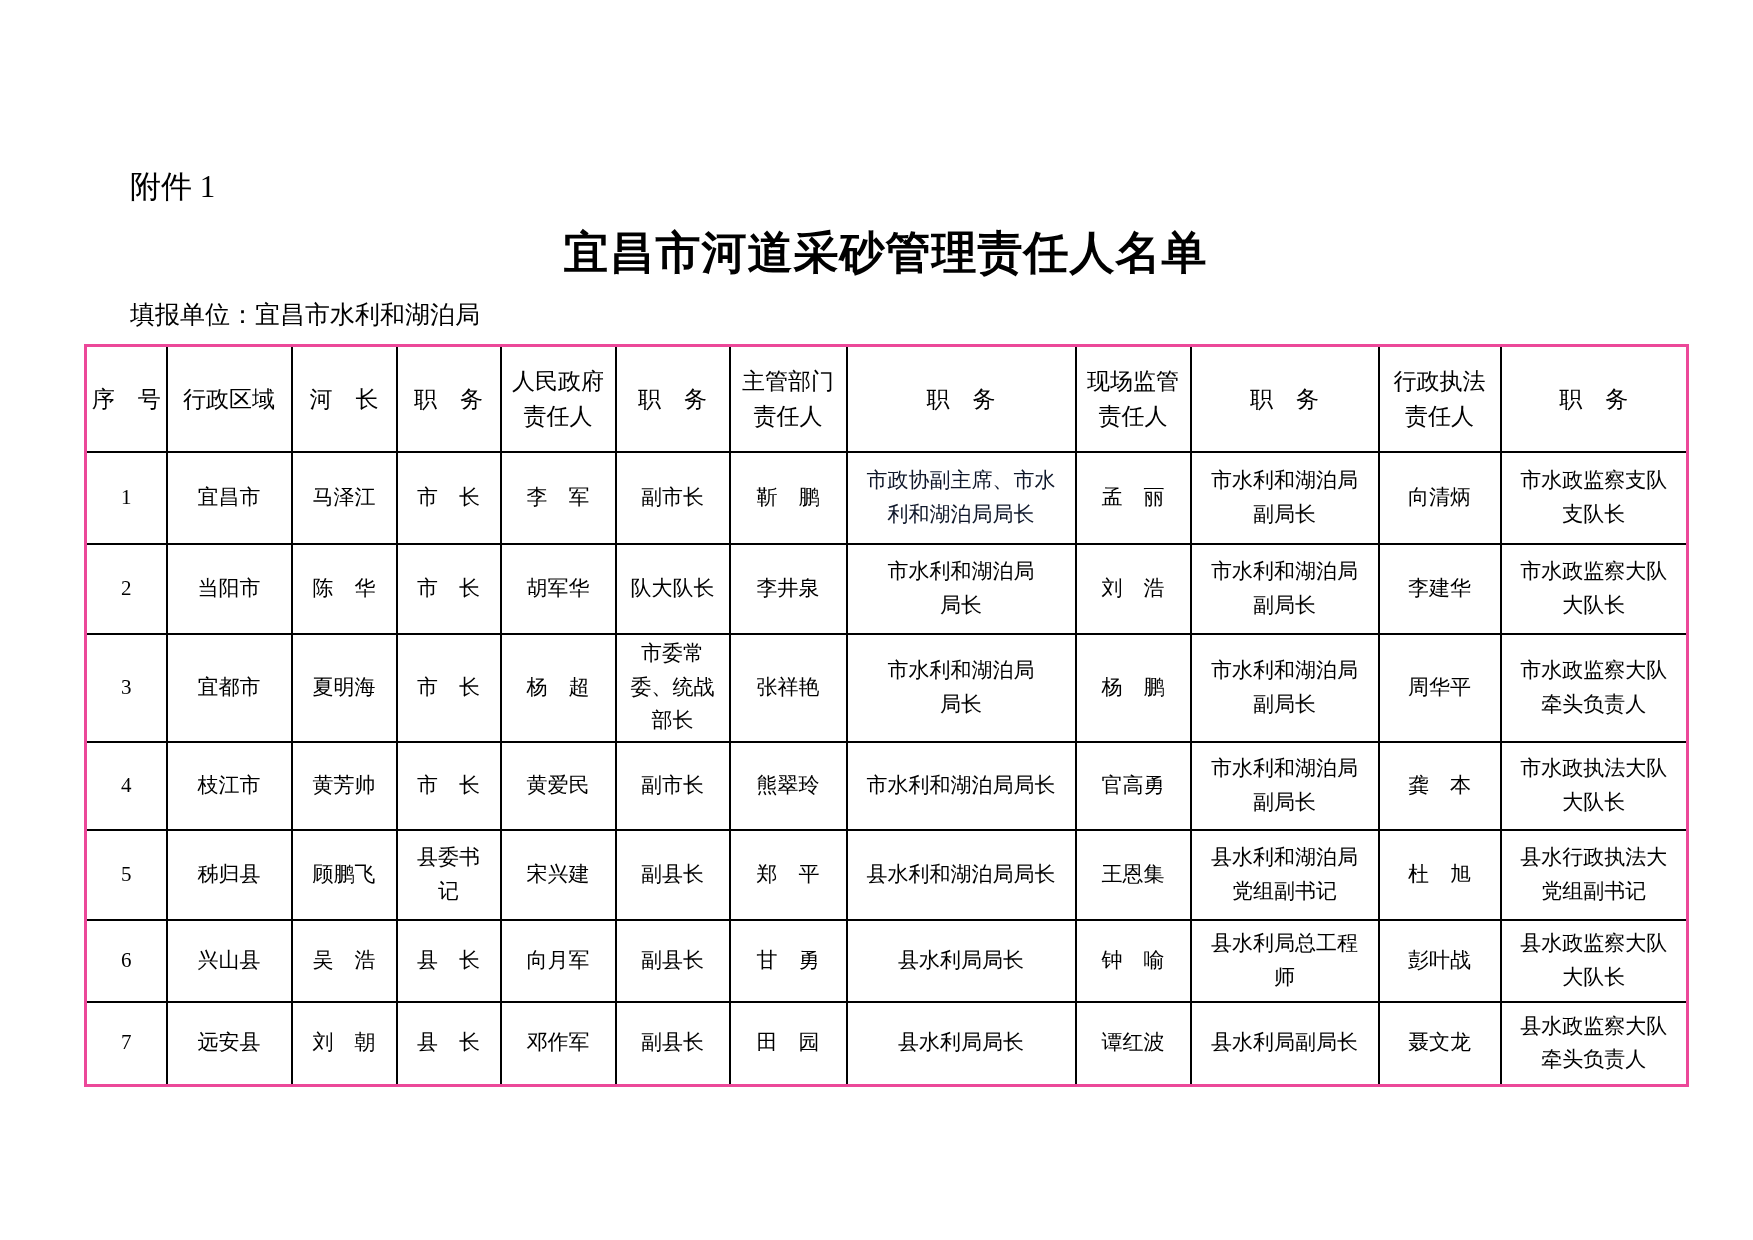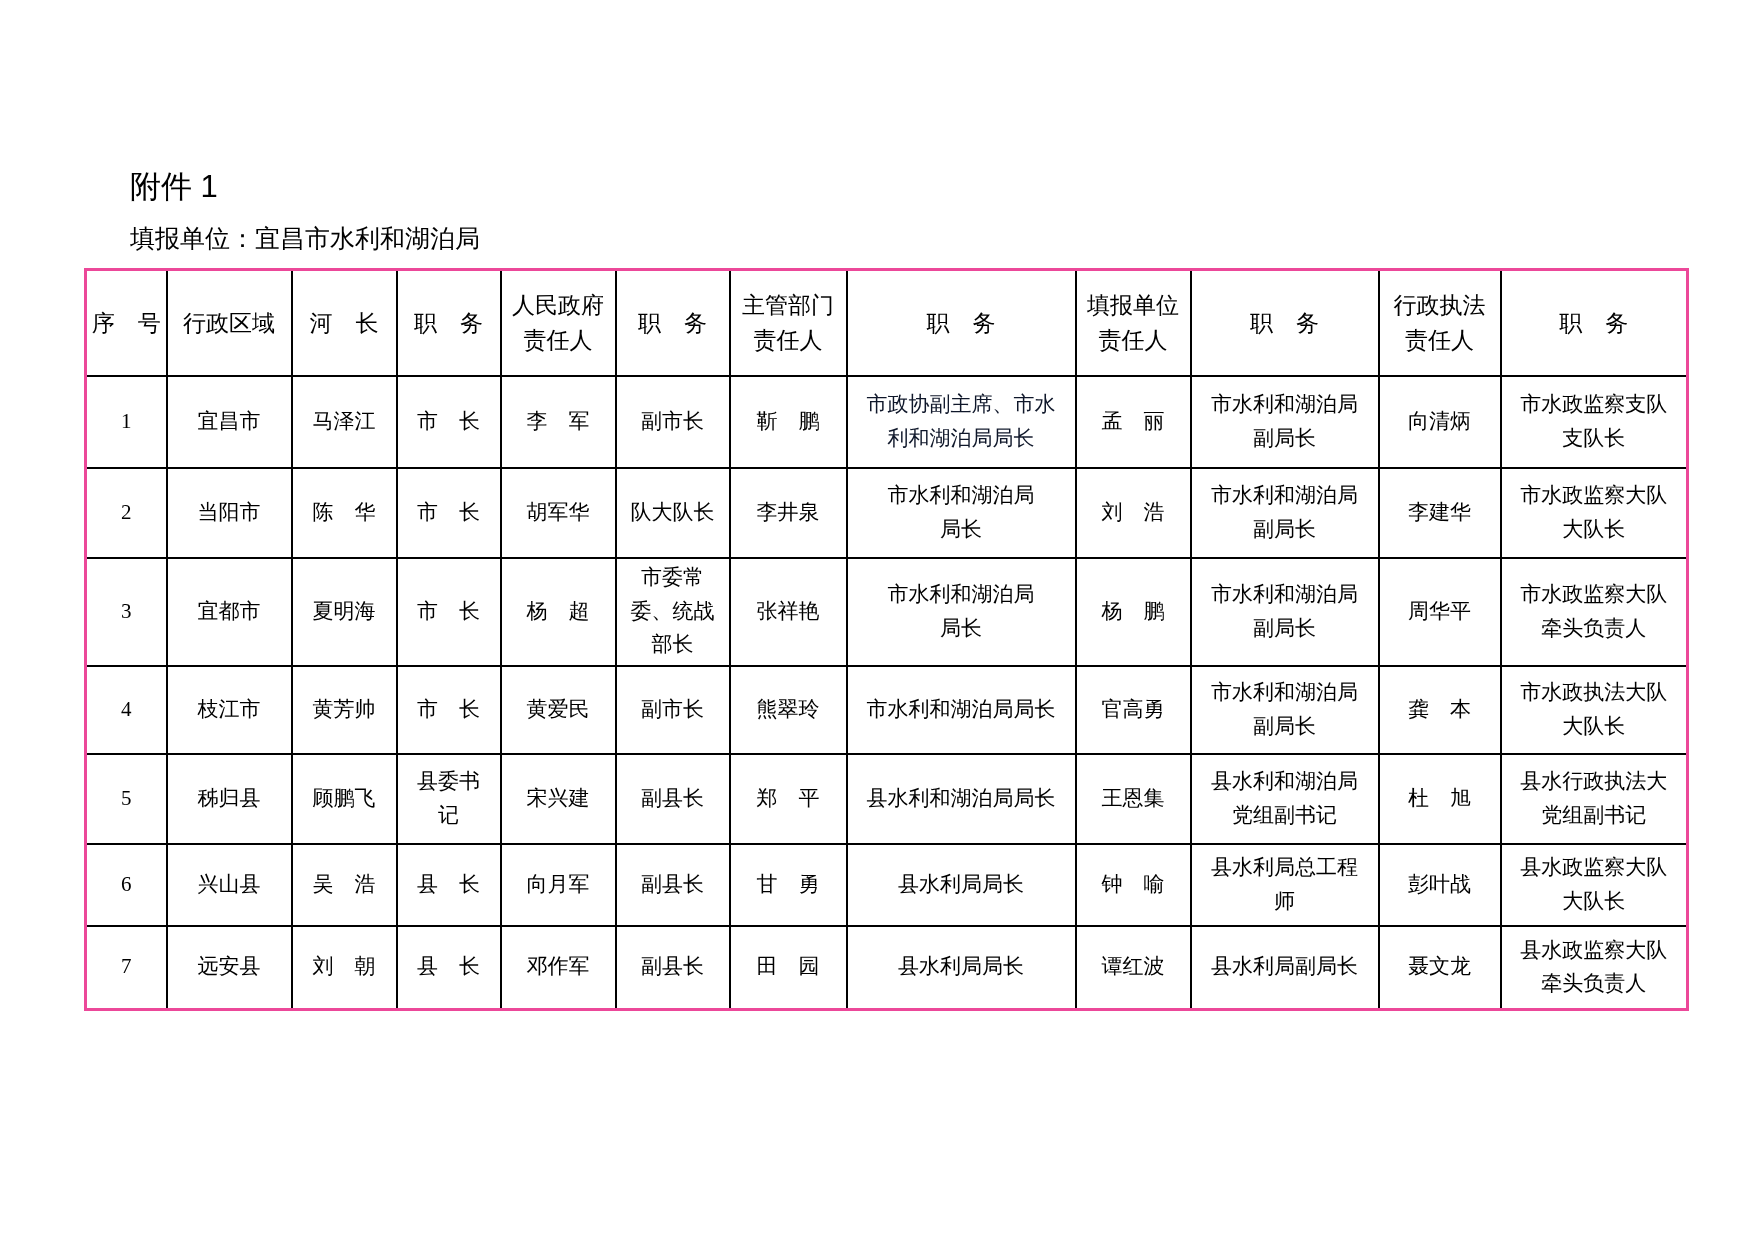--- a/index.html
+++ b/index.html
@@ -16,21 +16,21 @@
     font-family: "Liberation Serif", "DejaVu Serif", serif;
     color: #000000;
   }
   .content {
     margin-left: 84px;
     width: 1603px;
     padding-top: 166px;
   }
   .attachment {
     margin-left: 46px;
-    font-family: Liberation Sans, sans-serif;
+    font-family: Liberation Serif, serif;
     font-size: 31px;
     font-weight: 500;
     color: #000000;
     height: 42px;
     line-height: 42px;
   }
   .doc-title {
     margin-top: 14px;
     text-align: center;
     font-family: "Liberation Serif", "DejaVu Serif", serif;
@@ -105,20 +105,21 @@
   td.muted { color: #0f172a; }
 </style>
 </head>
 <body>
 
 <div class="page">
   <div class="content">
 
     <div class="attachment">附件 1</div>
 
+    <div class="doc-title">宜昌市河道采砂管理责任人名单</div>
 
     <div class="meta-row">
       <span class="meta-left">填报单位：宜昌市水利和湖泊局</span>
     </div>
 
     <table class="resp-table">
       <colgroup>
         <col class="c1">
           <col class="c2">
           <col class="c3">
@@ -137,21 +138,21 @@
             <th>序　号</th>
             <th>行政区域</th>
             <th>河　长</th>
             <th>职　务</th>
             <th>人民政府
 责任人</th>
             <th>职　务</th>
             <th>主管部门
 责任人</th>
             <th>职　务</th>
-            <th>填报单位
+            <th>现场监管
 责任人</th>
             <th>职　务</th>
             <th>行政执法
 责任人</th>
             <th>职　务</th>
           </tr>
       </thead>
       <tbody>
           <tr>
             <td>1</td>

